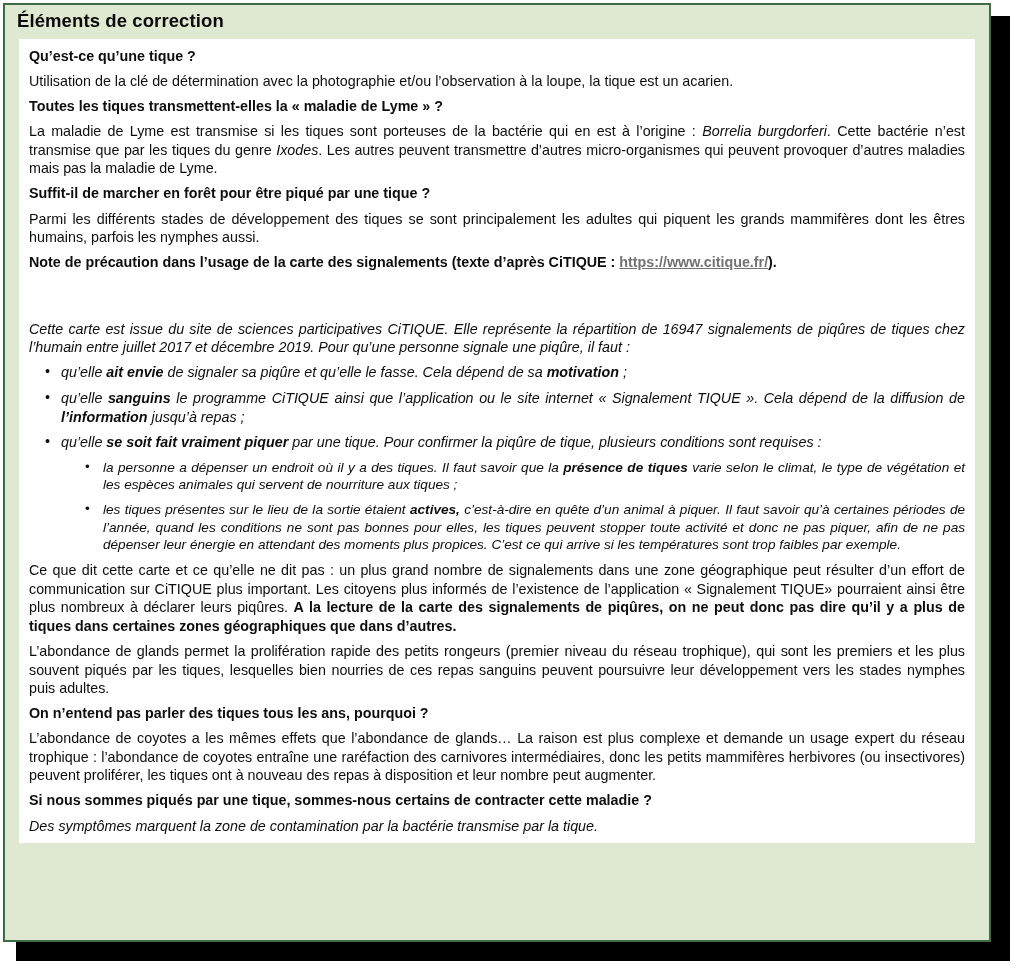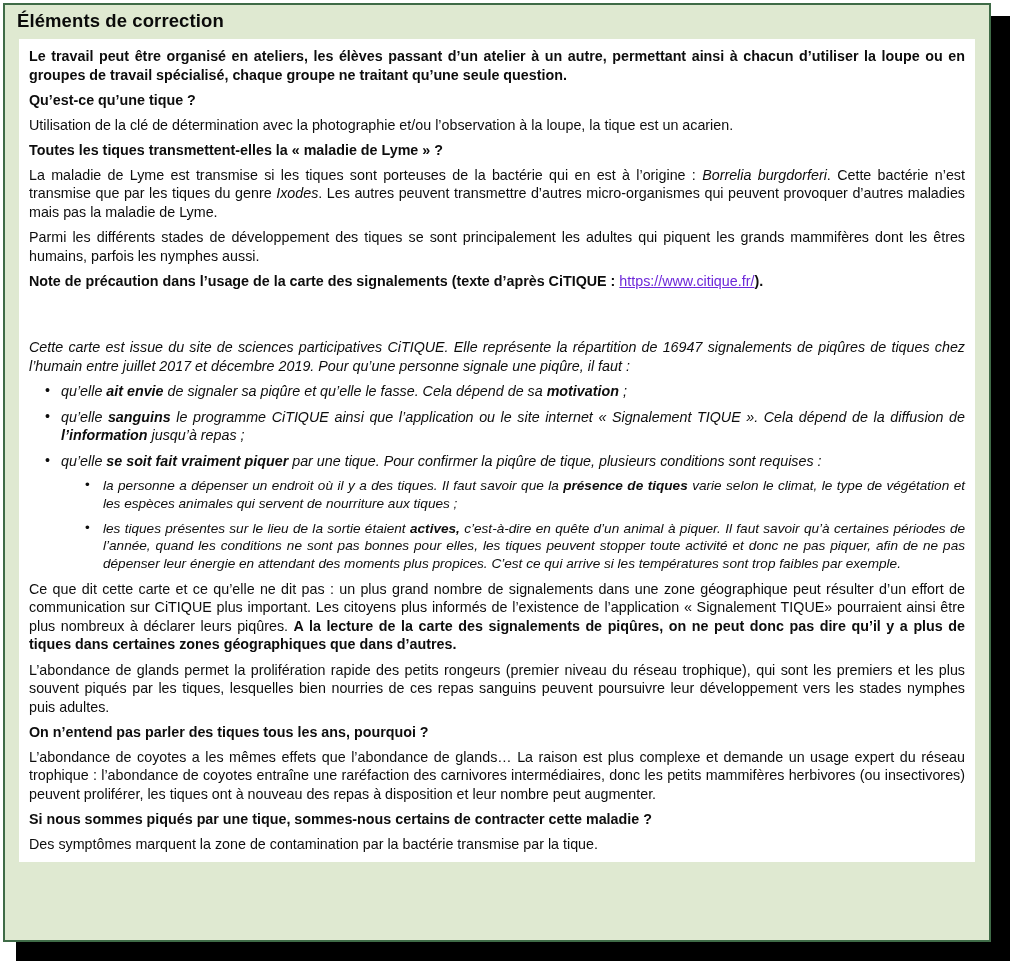--- a/index.html
+++ b/index.html
@@ -64,30 +64,30 @@
 
   .blk {
     font-size: 14.3px;
     color: #0d0d0d;
     line-height: 1.30;
     text-align: justify;
     margin: 0 0 6.5px 0;
     -webkit-hyphens: auto;
     hyphens: auto;
   }
-  .blk:last-child { margin-bottom: 0; }
+  .blk:last-child { margin-bottom: 0; font-style: italic; }
 
   .bold { font-weight: bold; }
   .ital { font-style: italic; margin-top: 48px; }
   .bi   { font-weight: bold; font-style: italic; }
 
   a.ext-link {
-    color: #6d28d9;
+    color: #737373;
     text-decoration: underline;
-    font-weight: normal;
+    font-weight: bold;
   }
 
   
   ul.lvl1 {
     list-style: none;
     margin: 0 0 6.5px 0;
     padding: 0;
   }
   ul.lvl1 > li {
     position: relative;
@@ -137,30 +137,30 @@
 <div id="doc-frame">
 
   <div id="doc-shadow"></div>
 
   <div id="doc-box">
 
     <div id="doc-title">Éléments de correction</div>
 
     <div id="doc-body">
 
-      <p class="blk bold">Le travail peut être organisé en ateliers, les élèves passant d’un atelier à un autre, permettant ainsi à chacun d’utiliser la loupe ou en groupes de travail spécialisé, chaque groupe ne traitant qu’une seule question.</p>
 
       <p class="blk bold">Qu’est-ce qu’une tique ?</p>
 
       <p class="blk">Utilisation de la clé de détermination avec la photographie et/ou l’observation à la loupe, la tique est un acarien.</p>
 
       <p class="blk bold">Toutes les tiques transmettent-elles la « maladie de Lyme » ?</p>
 
       <p class="blk"><span>La maladie de Lyme est transmise si les tiques sont porteuses de la bactérie qui en est à l’origine : </span><span class="ital">Borrelia burgdorferi</span><span>. Cette bactérie n’est transmise que par les tiques du genre </span><span class="ital">Ixodes</span><span>. Les autres peuvent transmettre d’autres micro-organismes qui peuvent provoquer d’autres maladies mais pas la maladie de Lyme.</span></p>
 
+      <p class="blk bold">Suffit-il de marcher en forêt pour être piqué par une tique ?</p>
 
       <p class="blk">Parmi les différents stades de développement des tiques se sont principalement les adultes qui piquent les grands mammifères dont les êtres humains, parfois les nymphes aussi.</p>
 
 
       <p class="blk bold"><span>Note de précaution dans l’usage de la carte des signalements (texte d’après CiTIQUE : </span><a class="ext-link" href="#">https://www.citique.fr/</a><span>).</span></p>
 
       <p class="blk ital">Cette carte est issue du site de sciences participatives CiTIQUE. Elle représente la répartition de 16947 signalements de piqûres de tiques chez l’humain entre juillet 2017 et décembre 2019. Pour qu’une personne signale une piqûre, il faut :</p>
 
       <ul class="lvl1">
 

